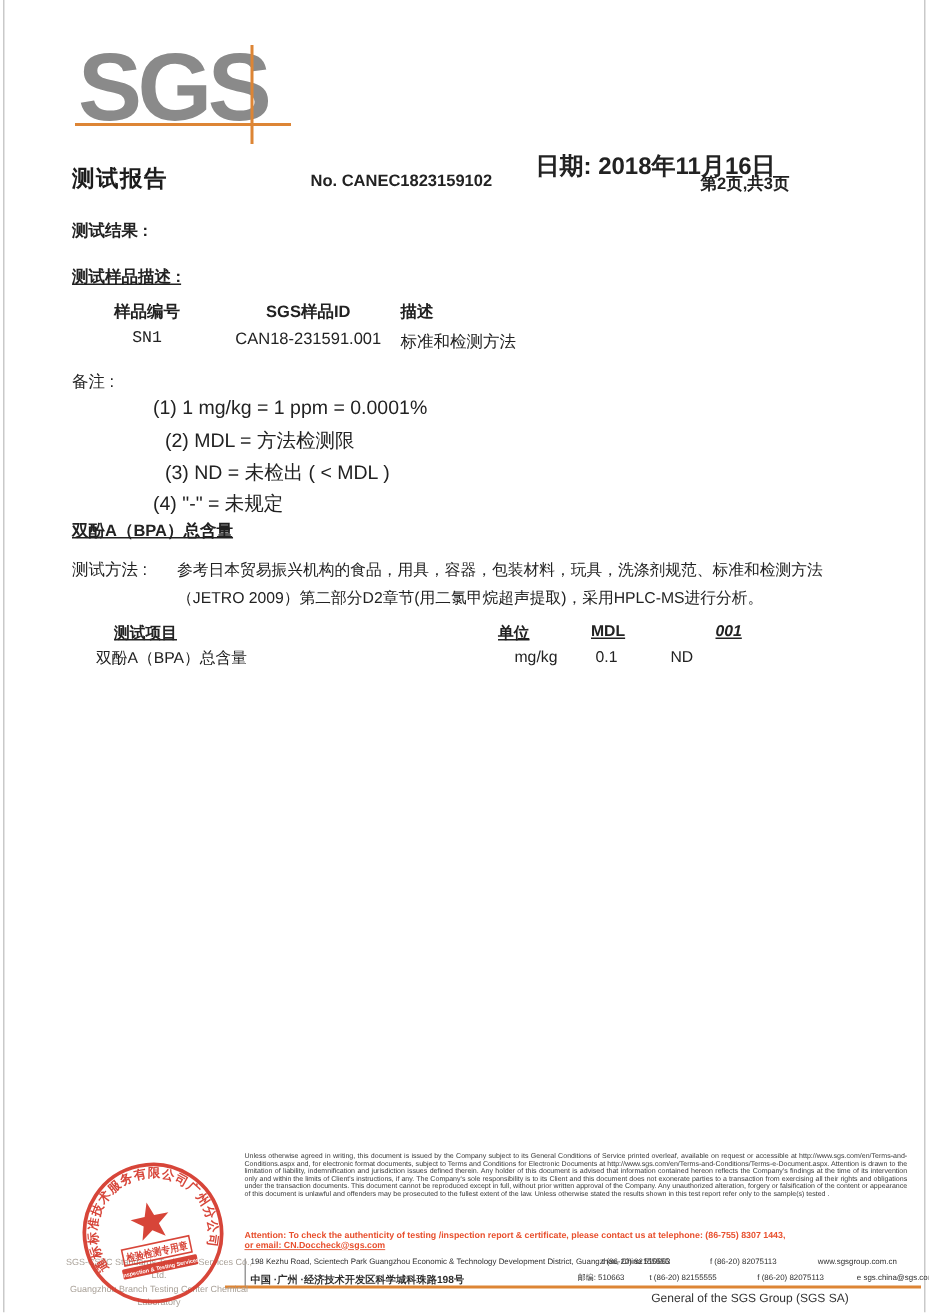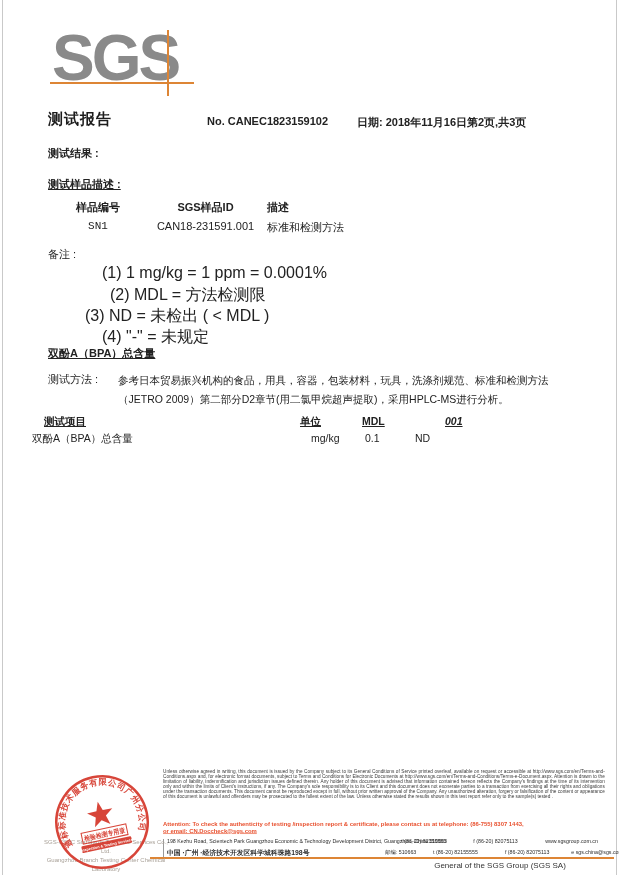--- a/index.html
+++ b/index.html
@@ -19,32 +19,32 @@
     left:52px; top:26px;
     font-size:64px; font-weight:bold; line-height:1;
     letter-spacing:-3px; color:#8a8a8a;
   }
   .logo-hline { left:50px; top:82px; width:144px; height:2px; background:#dd8535; }
   .logo-vline { left:167px; top:30px; width:2px; height:66px; background:#dd8535; }
 
   
   .doc-title { left:48px; top:110px; font-size:15px; font-weight:bold; color:#1c1c1c; letter-spacing:1px; }
   .hdr-no   { left:207px; top:115px; font-size:11px; font-weight:bold; }
-  .hdr-date { left:357px; top:115px; font-size:11px; font-weight:bold; }
+  .hdr-date { left:357px; top:101px; font-size:16px; font-weight:bold; }
   .hdr-page { left:467px; top:115px; font-size:11px; font-weight:bold; }
 
   .sec-label { font-size:11px; font-weight:bold; }
   .underlined { text-decoration:underline; }
 
   
   .st-h { font-size:11px; font-weight:bold; }
   .st-v { font-size:11px; }
   .c-center { text-align:center; }
 
-  .note-line { font-size:16px; }
+  .note-line { font-size:13px; }
 
   .method-text { left:118px; top:371px; width:432px; font-size:10.5px; line-height:19px; }
 
   
   .rt-h { font-size:10.5px; font-weight:bold; text-decoration:underline; }
   .rt-v { font-size:10.5px; }
   .italic { font-style:italic; }
 
   
   .legal-wrap {
@@ -105,28 +105,28 @@
   <div style="display:flex; margin-top:5px;">
     <div class="st-v c-center" style="width:100px;font-family:Liberation Mono, monospace;">SN1</div>
     <div class="st-v c-center" style="width:115px;">CAN18-231591.001</div>
     <div class="st-v" style="width:110px; padding-left:4px;">标准和检测方法</div>
   </div>
 </div>
 
 <div class="abs sec-label" style="left:48px; top:247px; font-weight:normal;">备注 :</div>
 <div class="abs note-line" style="left:102px; top:264px;">(1) 1 mg/kg = 1 ppm = 0.0001%</div>
 <div class="abs note-line" style="left:110px; top:285px;">(2) MDL = 方法检测限</div>
-<div class="abs note-line" style="left:85px; top:306px;">(3) ND = 未检出 ( &lt; MDL )</div>
+<div class="abs note-line" style="left:110px; top:306px;">(3) ND = 未检出 ( &lt; MDL )</div>
 <div class="abs note-line" style="left:102px; top:327px;">(4) "-" = 未规定</div>
 
 <div class="abs sec-label underlined" style="left:48px; top:346px;">双酚A（BPA）总含量</div>
 <div class="abs sec-label" style="left:48px; top:372px; font-weight:normal;">测试方法 :</div>
 <div class="abs method-text">参考日本贸易振兴机构的食品，用具，容器，包装材料，玩具，洗涤剂规范、标准和检测方法（JETRO 2009）第二部分D2章节(用二氯甲烷超声提取)，采用HPLC-MS进行分析。</div>
 
-<div class="abs" style="left:32px; top:415px; width:420px;">
+<div class="abs" style="left:64px; top:415px; width:420px;">
   <div style="position:relative; height:17px;">
     <span class="rt-h" style="position:absolute; left:12px;">测试项目</span>
     <span class="rt-h" style="position:absolute; left:268px;">单位</span>
     <span class="rt-h" style="position:absolute; left:330px;">MDL</span>
     <span class="rt-h italic" style="position:absolute; left:382px;margin-left:31px;">001</span>
   </div>
   <div style="position:relative; height:14px;">
     <span class="rt-v" style="position:absolute; left:0;">双酚A（BPA）总含量</span>
     <span class="rt-v" style="position:absolute; left:267px;padding-left:12px;">mg/kg</span>
     <span class="rt-v" style="position:absolute; left:333px;">0.1</span>

